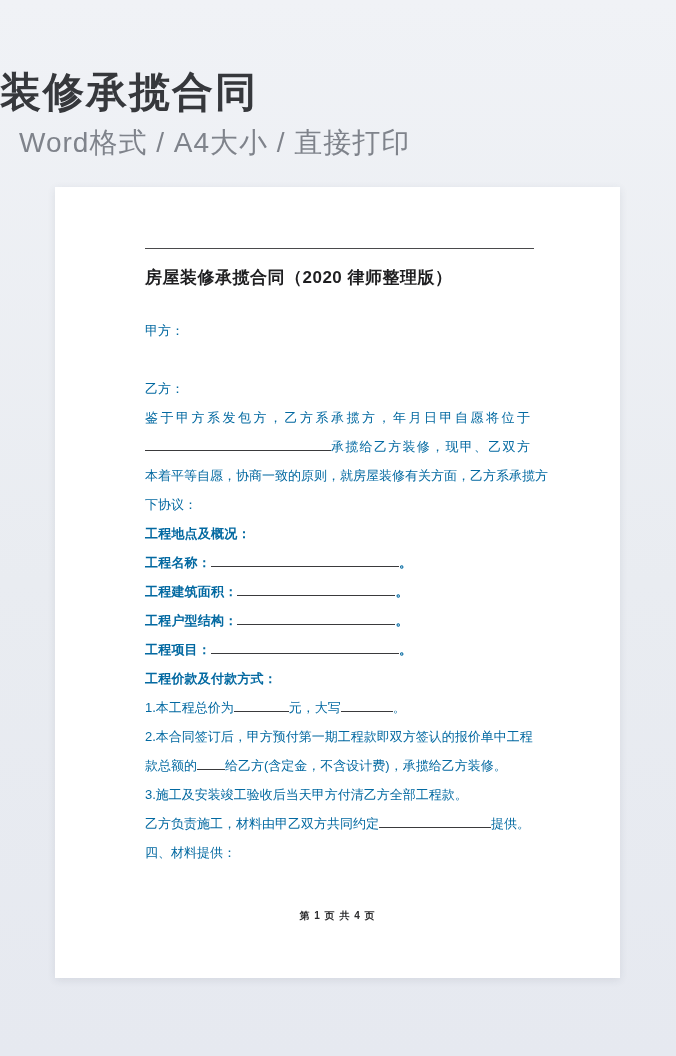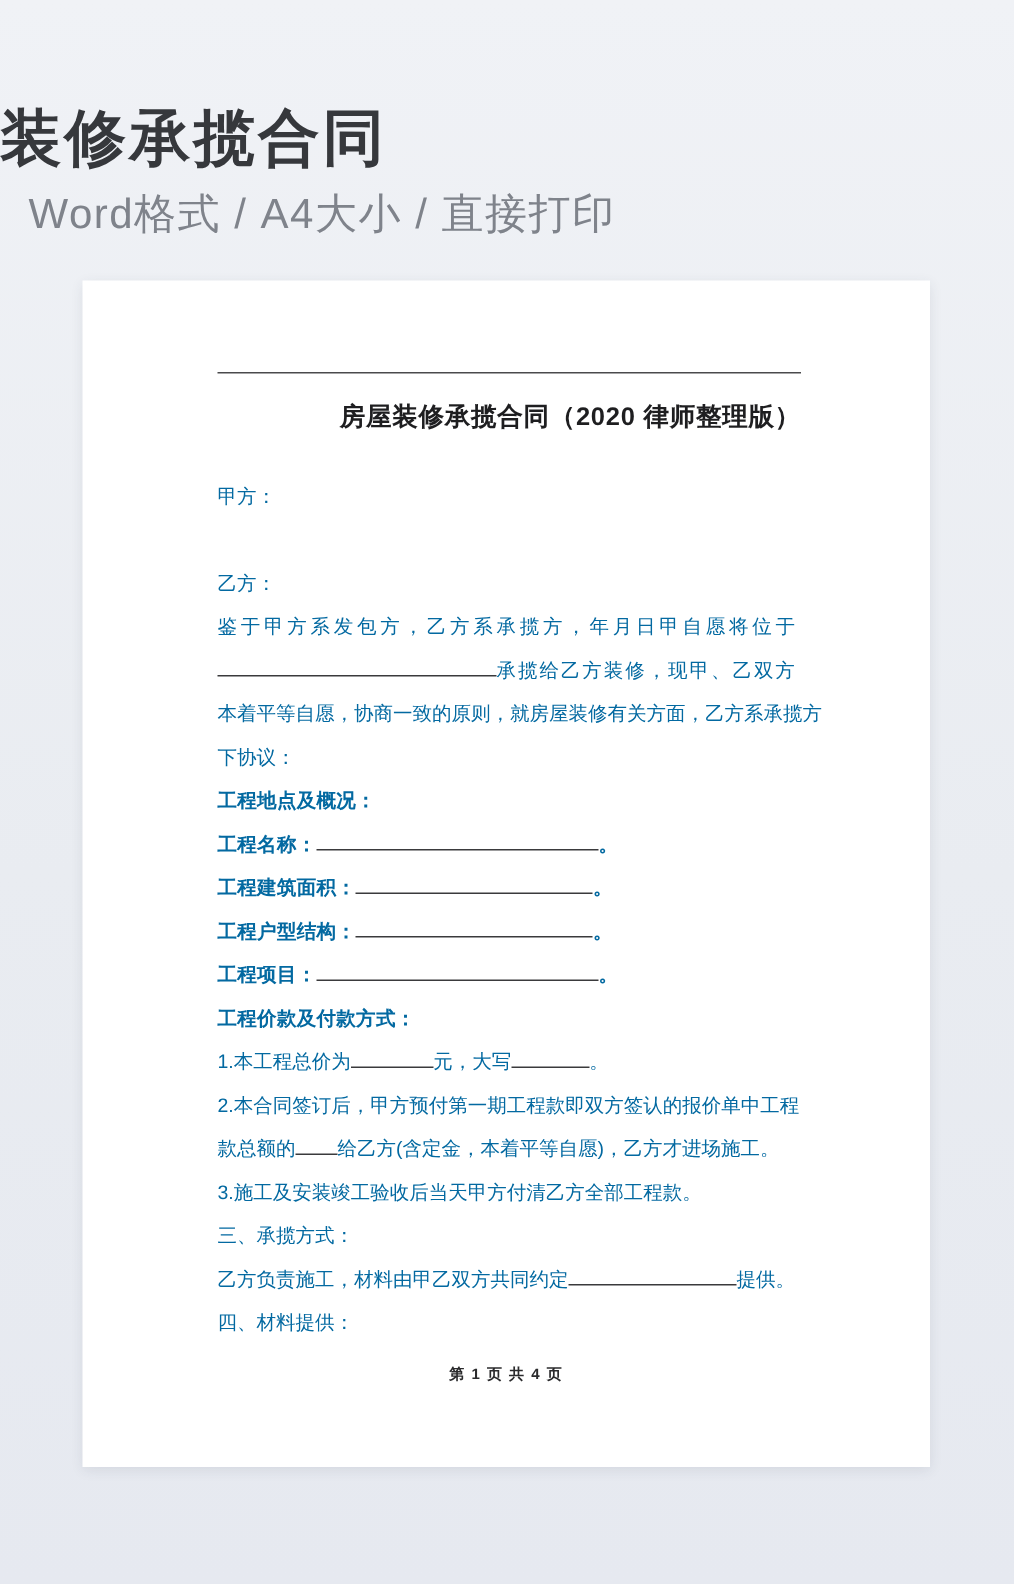--- a/index.html
+++ b/index.html
@@ -41,21 +41,21 @@
 
   .doc-rule {
     margin-top:61px;
     border:none;
     border-top:1px solid #4a4a4c;
     height:0;
   }
 
   .doc-title {
     margin-top:17px;
-    text-align:right;
+    text-align:left;
     font-size:17px;
     font-weight:bold;
     color:#1e1e20;
     letter-spacing:0.5px;
     line-height:24px;
     white-space:nowrap;
   }
 
   .doc-body {
     margin-top:26px;
@@ -113,23 +113,22 @@
           <div class="doc-line normal"><span>本着平等自愿，协商一致的原则，就房屋装修有关方面，乙方系承揽方</span></div>
           <div class="doc-line normal"><span>下协议：</span></div>
           <div class="doc-line bold"><span>工程地点及概况：</span></div>
           <div class="doc-line bold"><span>工程名称：</span><span class="blank-underline" style="width: 188px;"></span><span>。</span></div>
           <div class="doc-line bold"><span>工程建筑面积：</span><span class="blank-underline" style="width: 158px;"></span><span>。</span></div>
           <div class="doc-line bold"><span>工程户型结构：</span><span class="blank-underline" style="width: 158px;"></span><span>。</span></div>
           <div class="doc-line bold"><span>工程项目：</span><span class="blank-underline" style="width: 188px;"></span><span>。</span></div>
           <div class="doc-line bold"><span>工程价款及付款方式：</span></div>
           <div class="doc-line normal"><span>1.本工程总价为</span><span class="blank-underline" style="width: 55px;"></span><span>元，大写</span><span class="blank-underline" style="width: 52px;"></span><span>。</span></div>
           <div class="doc-line normal"><span>2.本合同签订后，甲方预付第一期工程款即双方签认的报价单中工程</span></div>
-          <div class="doc-line normal"><span>款总额的</span><span class="blank-underline" style="width: 28px;"></span><span>给乙方(含定金，本着平等自愿)，乙方才进场施工。</span></div>
+          <div class="doc-line normal"><span>款总额的</span><span class="blank-underline" style="width: 28px;"></span><span>给乙方(含定金，不含设计费)，承揽给乙方装修。</span></div>
           <div class="doc-line normal"><span>3.施工及安装竣工验收后当天甲方付清乙方全部工程款。</span></div>
-          <div class="doc-line normal"><span>三、承揽方式：</span></div>
           <div class="doc-line normal"><span>乙方负责施工，材料由甲乙双方共同约定</span><span class="blank-underline" style="width: 112px;"></span><span>提供。</span></div>
           <div class="doc-line normal"><span>四、材料提供：</span></div>
         </div>
     </div>
     <div class="page-footer">第 1 页 共 4 页</div>
   </div>
 
 </div>
 
 </body></html>

